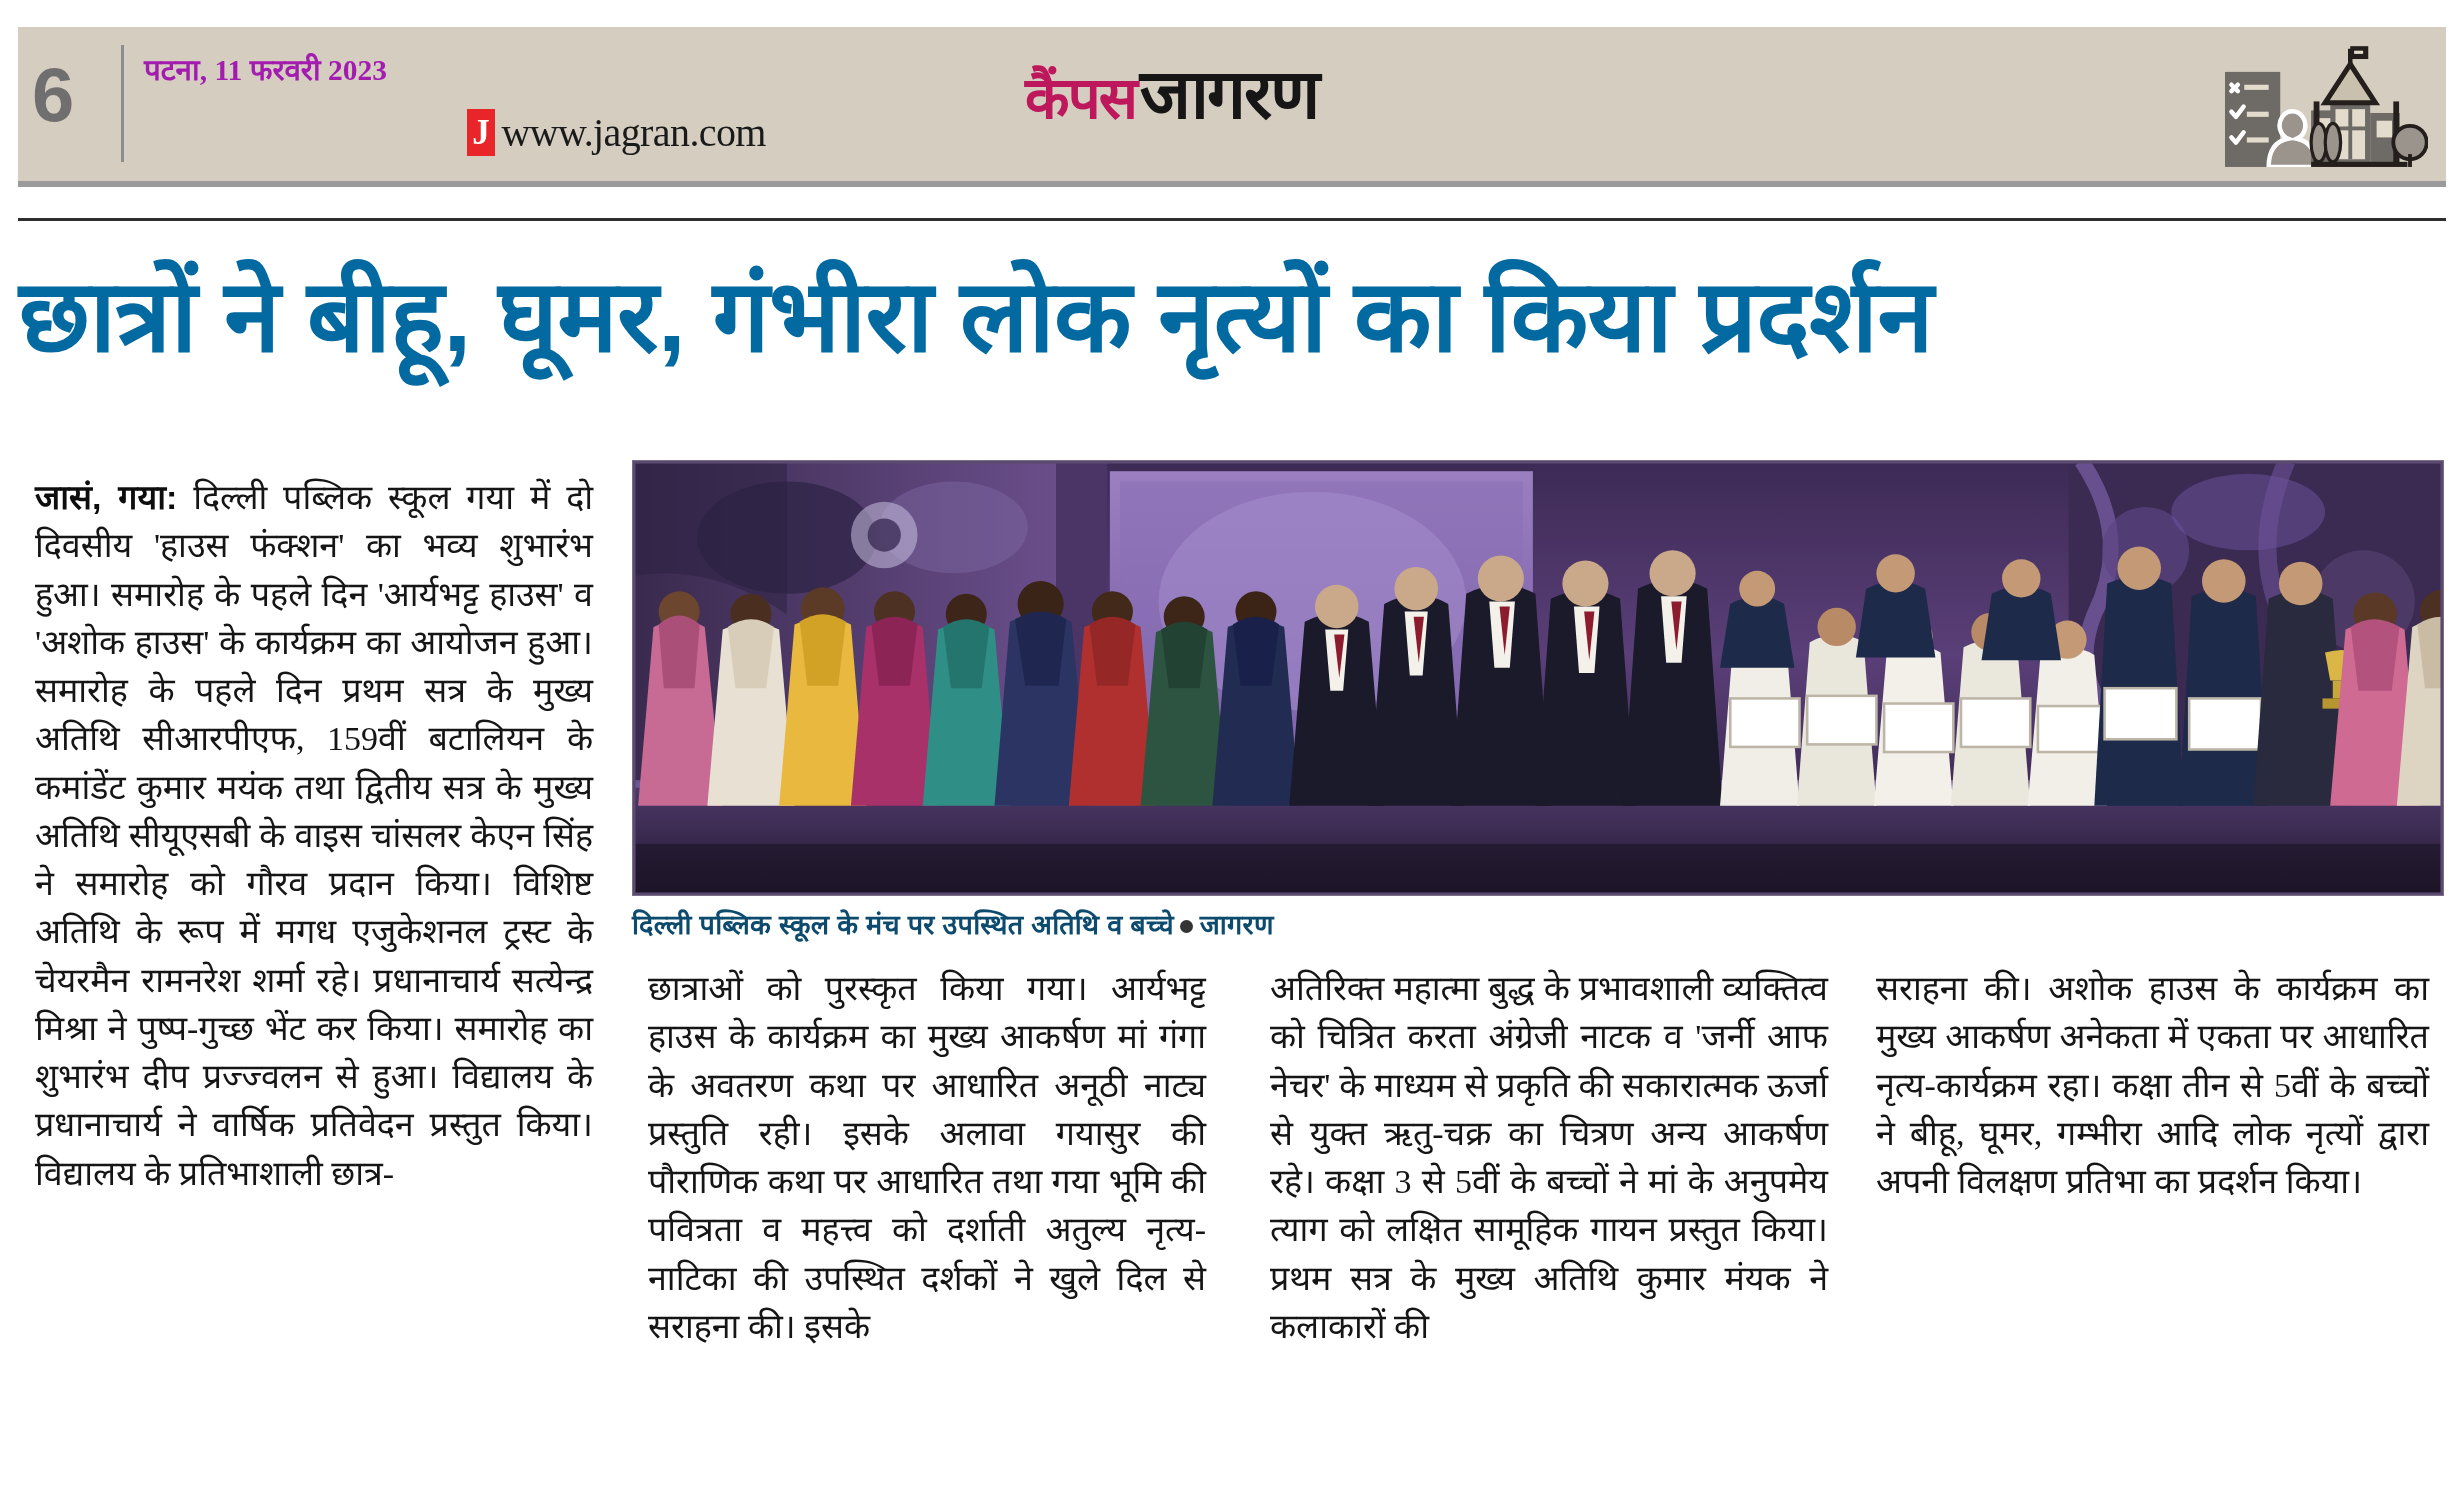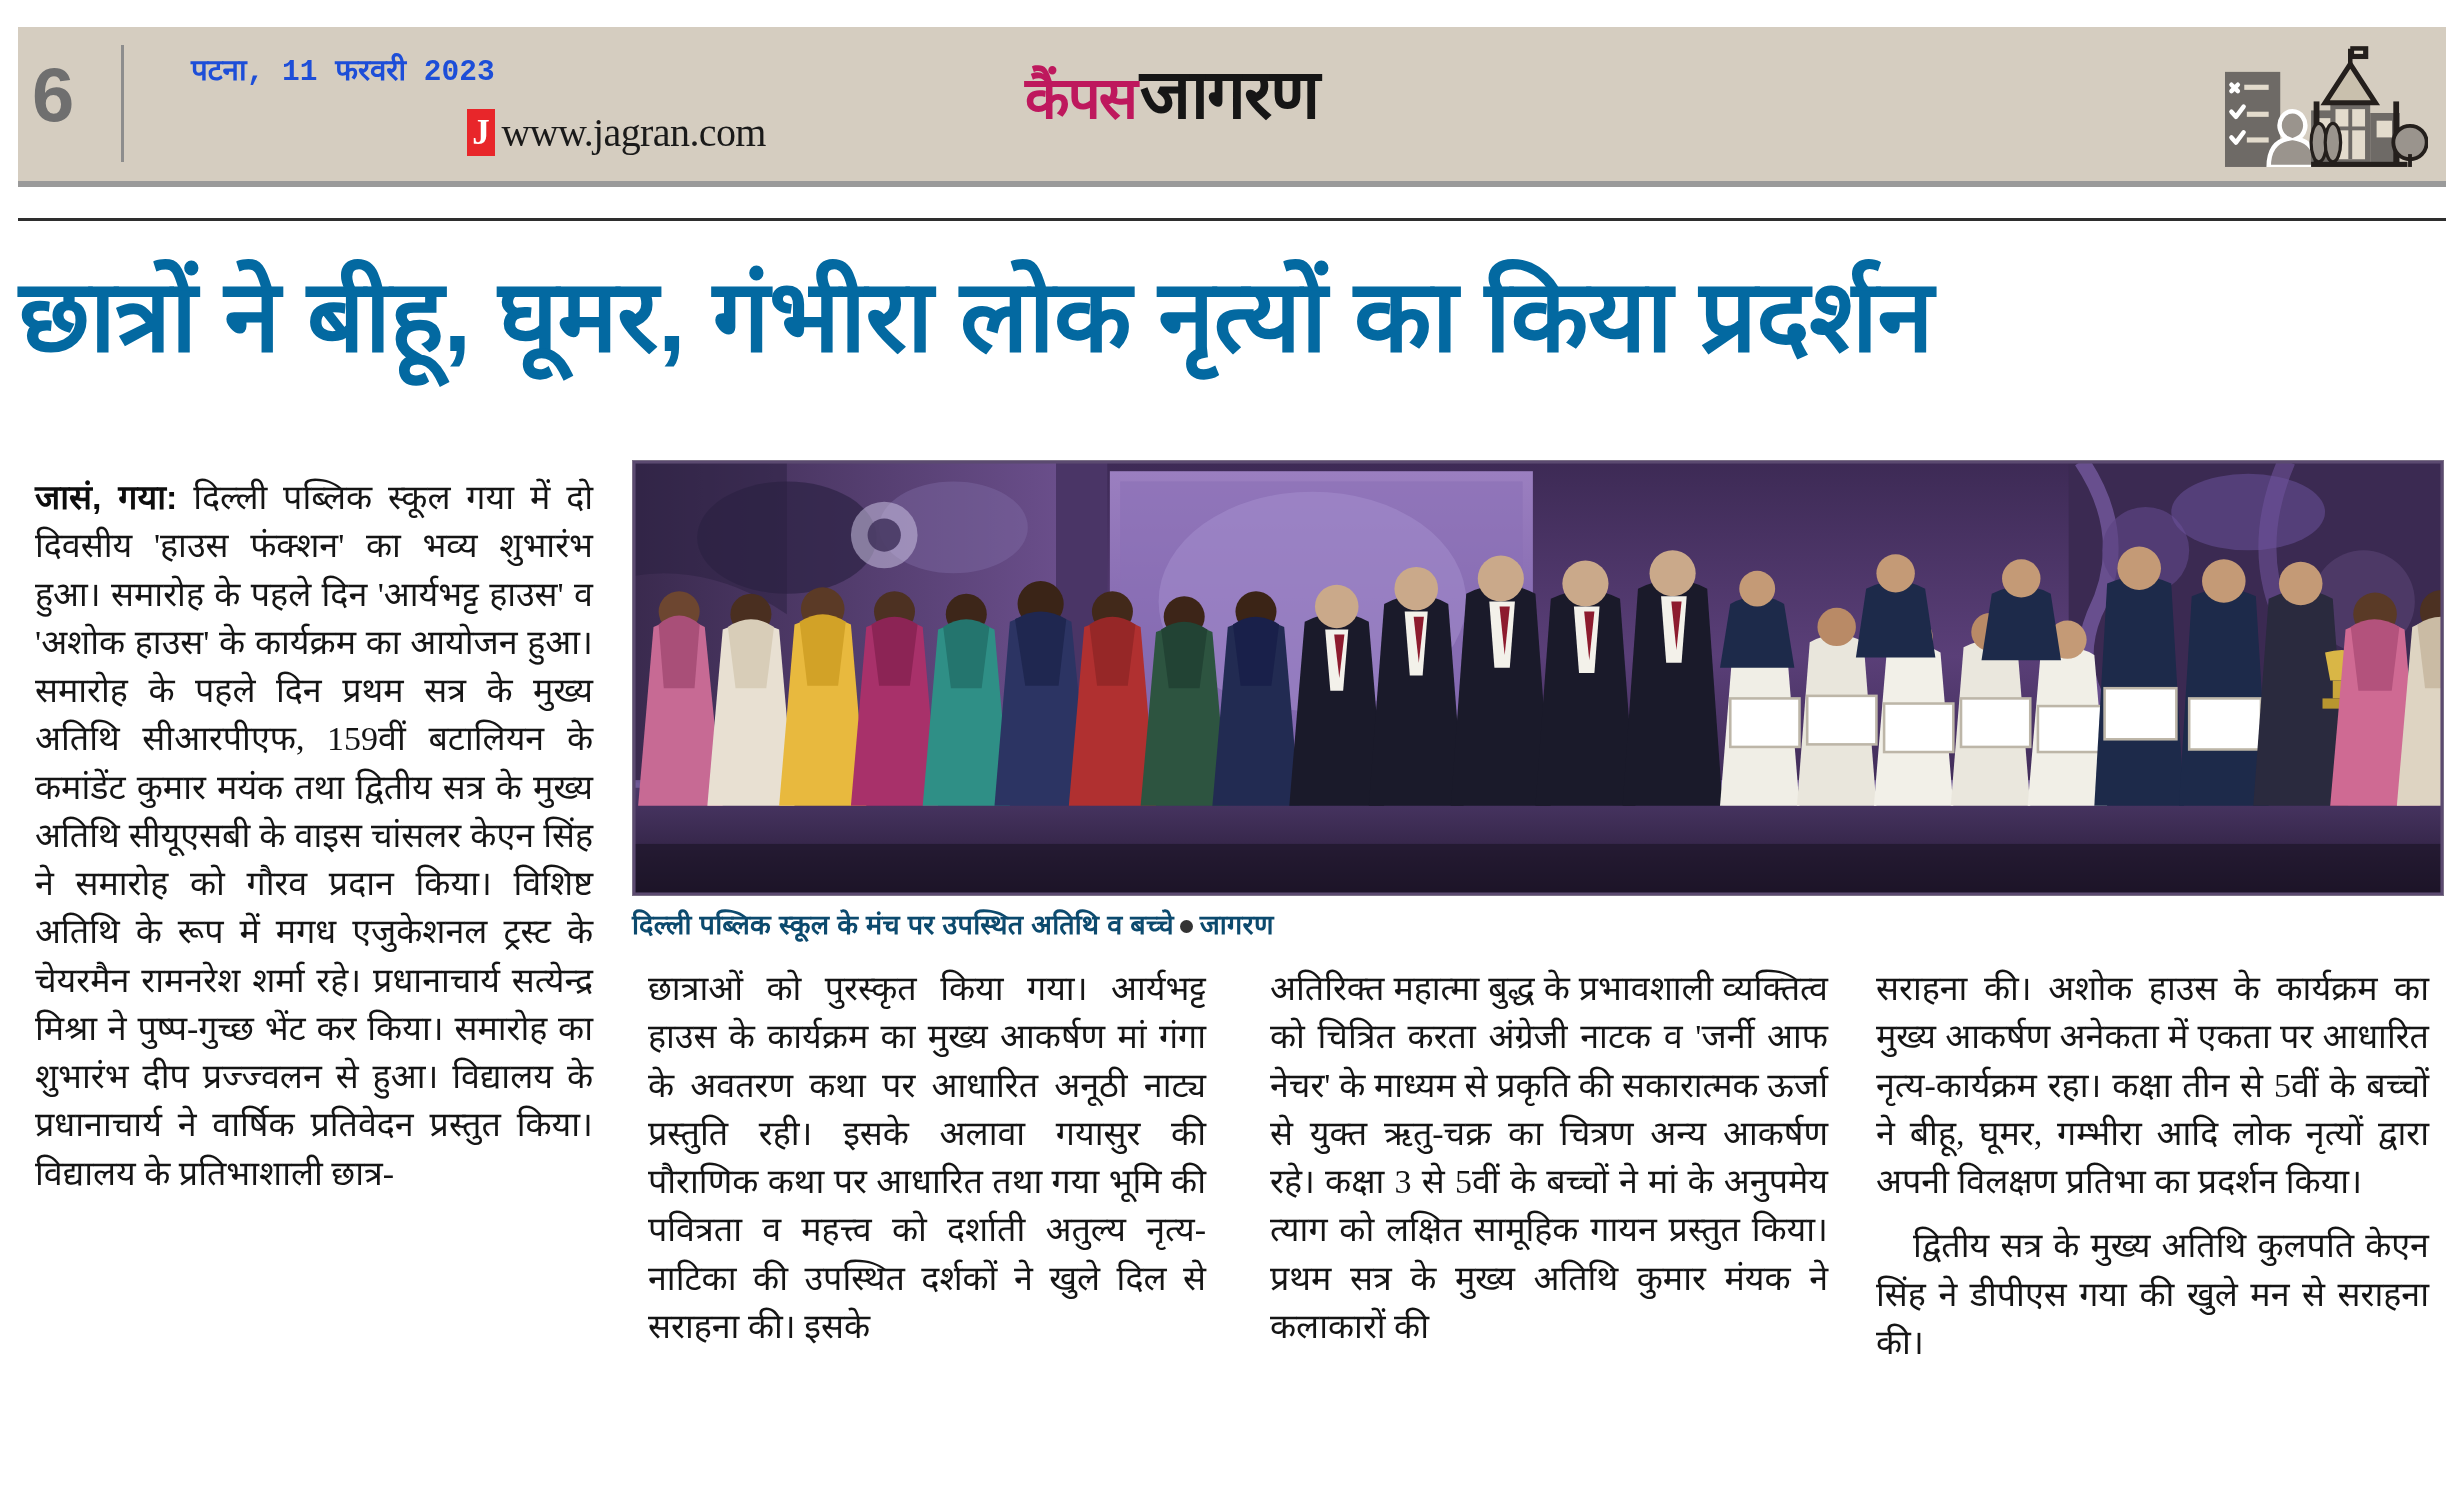--- a/index.html
+++ b/index.html
@@ -56,26 +56,25 @@
     font-family: "Liberation Sans", sans-serif;
     font-size: 50px;
     font-weight: bold;
     color: #7d7d7d;
     letter-spacing: -1.3px;
     line-height: 1.1;
     white-space: nowrap;
   }
   .brand-date {
     margin-top: 11.5px;
-    font-family: Liberation Mono, monospace;
+    font-family: Liberation Serif, serif;
     font-size: 29.5px;
     font-weight: bold;
-    color: #1d4ed8;
+    color: #a21caf;
     white-space: nowrap;
-    margin-left: 47px;
   }
 
   .site-url {
     position: absolute;
     left: 449px; top: 82px;
     display: flex;
     align-items: center;
     gap: 6.4px;
   }
   .jbox {
@@ -475,17 +474,16 @@
   <div class="col2 body-text">
     <p>छात्राओं को पुरस्कृत किया गया। आर्यभट्ट हाउस के कार्यक्रम का मुख्य आकर्षण मां गंगा के अवतरण कथा पर आधारित अनूठी नाट्य प्रस्तुति रही। इसके अलावा गयासुर की पौराणिक कथा पर आधारित तथा गया भूमि की पवित्रता व महत्त्व को दर्शाती अतुल्य नृत्य-नाटिका की उपस्थित दर्शकों ने खुले दिल से सराहना की। इसके</p>
   </div>
 
   <div class="col3 body-text">
     <p>अतिरिक्त महात्मा बुद्ध के प्रभावशाली व्यक्तित्व को चित्रित करता अंग्रेजी नाटक व 'जर्नी आफ नेचर' के माध्यम से प्रकृति की सकारात्मक ऊर्जा से युक्त ऋतु-चक्र का चित्रण अन्य आकर्षण रहे। कक्षा 3 से 5वीं के बच्चों ने मां के अनुपमेय त्याग को लक्षित सामूहिक गायन प्रस्तुत किया। प्रथम सत्र के मुख्य अतिथि कुमार मंयक ने कलाकारों की</p>
   </div>
 
   <div class="col4 body-text">
     <p>सराहना की। अशोक हाउस के कार्यक्रम का मुख्य आकर्षण अनेकता में एकता पर आधारित नृत्य-कार्यक्रम रहा। कक्षा तीन से 5वीं के बच्चों ने बीहू, घूमर, गम्भीरा आदि लोक नृत्यों द्वारा अपनी विलक्षण प्रतिभा का प्रदर्शन किया।</p>
-    <p>द्वितीय सत्र के मुख्य अतिथि कुलपति केएन सिंह ने डीपीएस गया की खुले मन से सराहना की।</p>
   </div>
 
 </div>
 
 
 </body></html>

